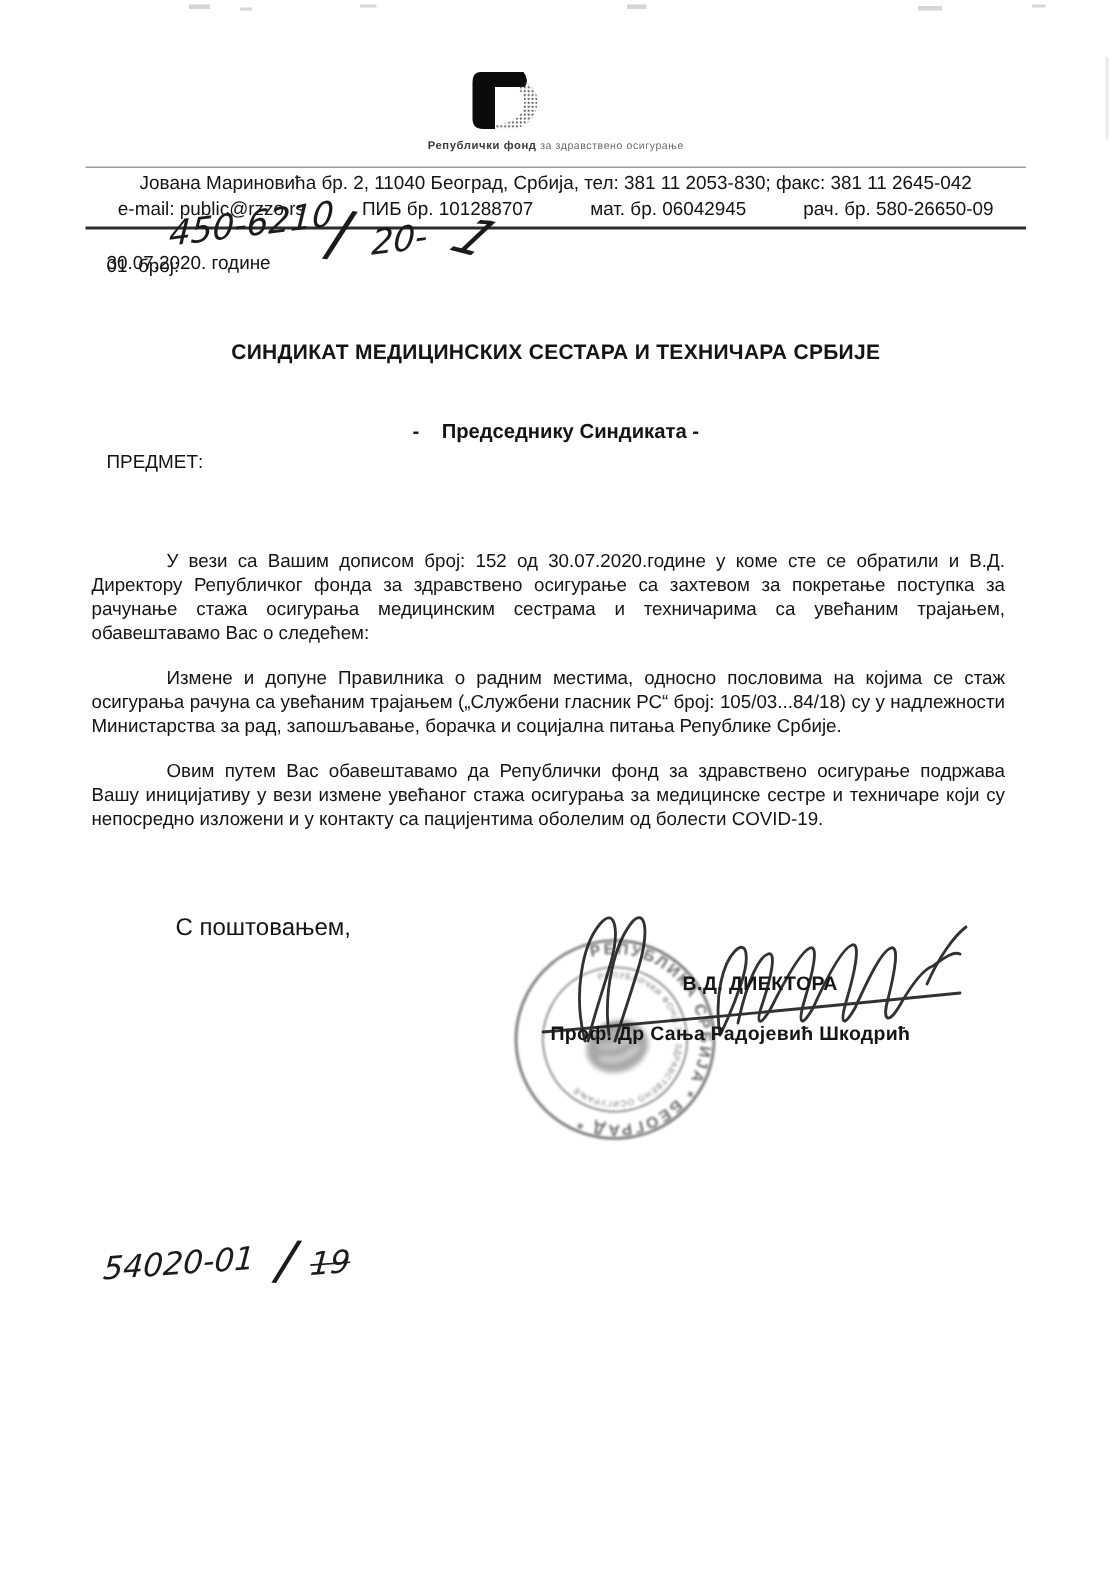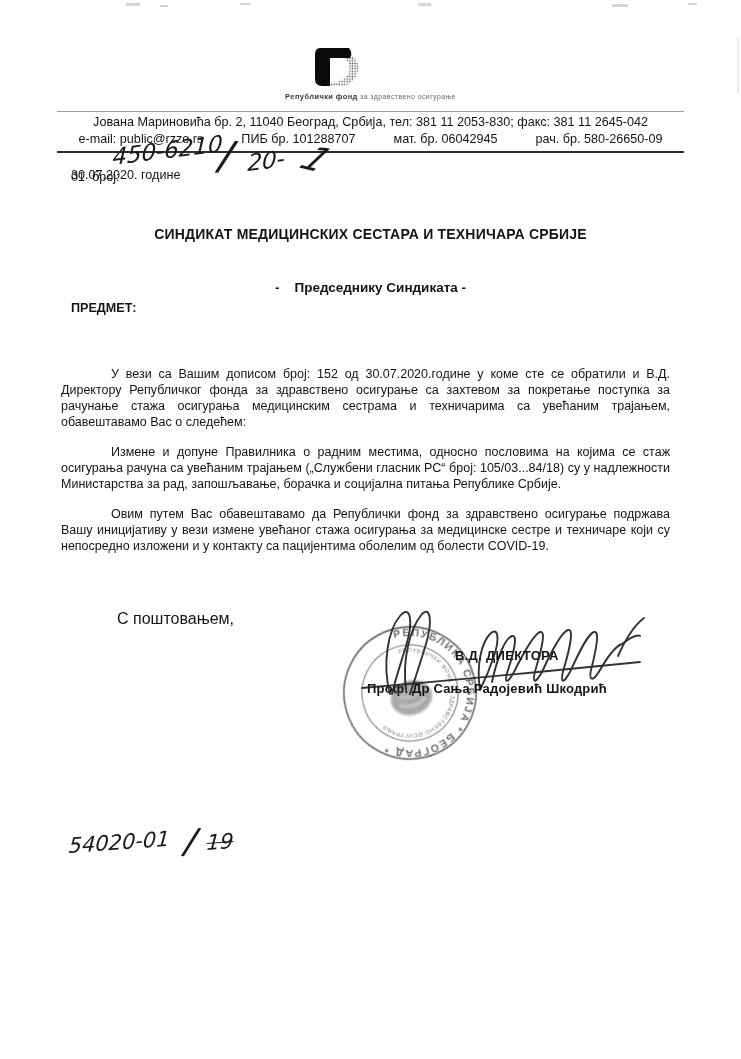--- a/index.html
+++ b/index.html
@@ -17,21 +17,21 @@
   .dateline{left:71px;top:168px;font-size:12.6px;}
   .hw{position:absolute;font-style:italic;color:#1b1b1b;
       font-family:"DejaVu Sans","Liberation Sans",sans-serif;transform-origin:left bottom;}
   .hw-a{left:112px;top:144px;font-size:23px;transform:rotate(-7deg) skewX(-10deg);}
   .hw-slash1{left:217px;top:131px;font-size:41px;transform:rotate(6deg);}
   .hw-b{left:247px;top:150px;font-size:23px;transform:rotate(-7deg) skewX(-10deg);}
   .hw-c{left:292px;top:134px;font-size:35px;transform:rotate(14deg) skewX(-24deg);}
   .title{left:0;right:0;top:226px;text-align:center;font-size:14px;font-weight:bold;letter-spacing:.2px;}
   .subtitle{left:0;right:0;top:244px;text-align:center;font-size:13.5px;font-weight:bold;white-space:pre;margin-top:36px;}
   .subject{left:71px;top:300px;width:575px;display:flex;align-items:flex-start;font-size:12.6px;line-height:17px;}
-  .subject .lbl{font-weight:bold;margin-right:7px;white-space:nowrap;}
+  .subject .lbl{font-weight:normal;margin-right:7px;white-space:nowrap;}
   .subject .txt{width:492px;}
   .bodytext{left:61px;top:366px;width:609px;font-size:12.5px;line-height:16px;}
   .bodytext p{margin:0 0 14px 0;text-indent:50px;text-align:justify;}
   .closing{left:117px;top:610px;font-size:16px;}
   .stamp{left:335px;top:618px;opacity:.88;z-index:1;}
   .sigrole{left:455px;top:648px;font-size:13px;font-weight:bold;z-index:3;letter-spacing:.3px;}
   .signame{left:367px;top:681px;font-size:13px;font-weight:bold;z-index:3;letter-spacing:.2px;}
   .sigscrawl{left:330px;top:594px;z-index:4;pointer-events:none;}
   .hw-d{left:68px;top:834px;font-size:21px;transform:rotate(-4deg) skewX(-8deg);}
   .hw-slash2{left:183px;top:820px;font-size:36px;transform:rotate(5deg);}

